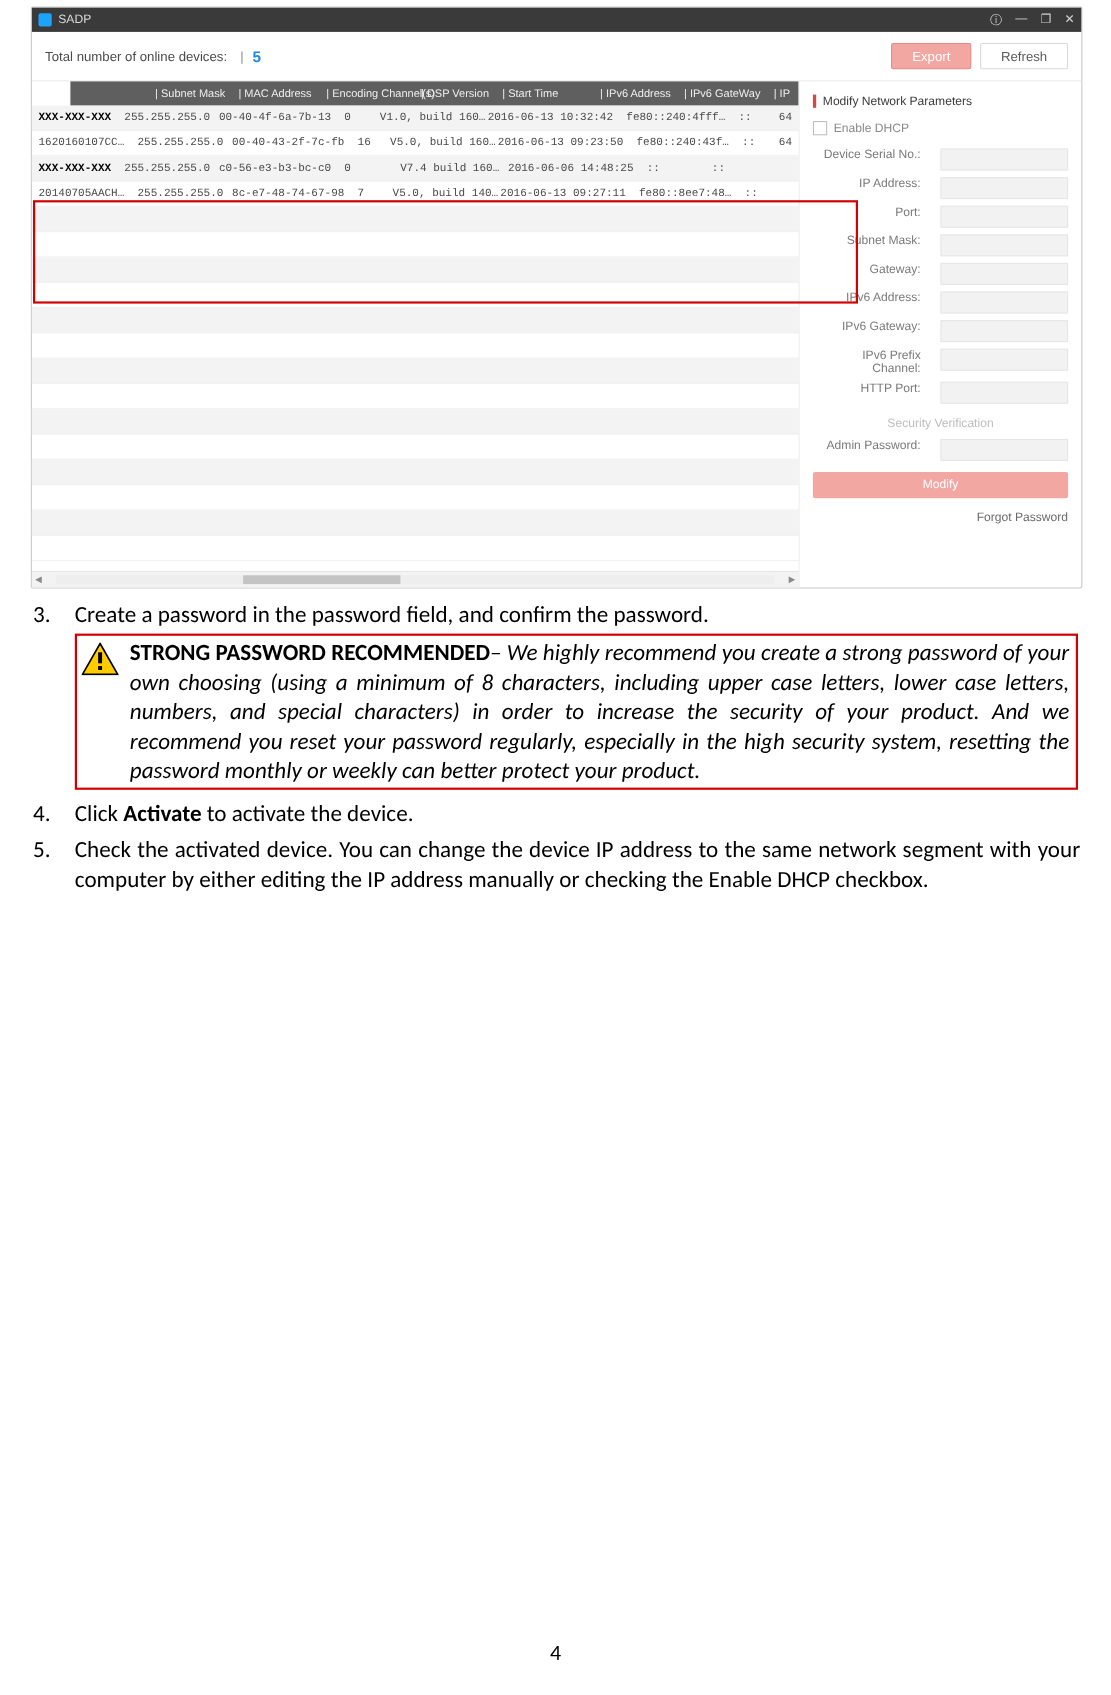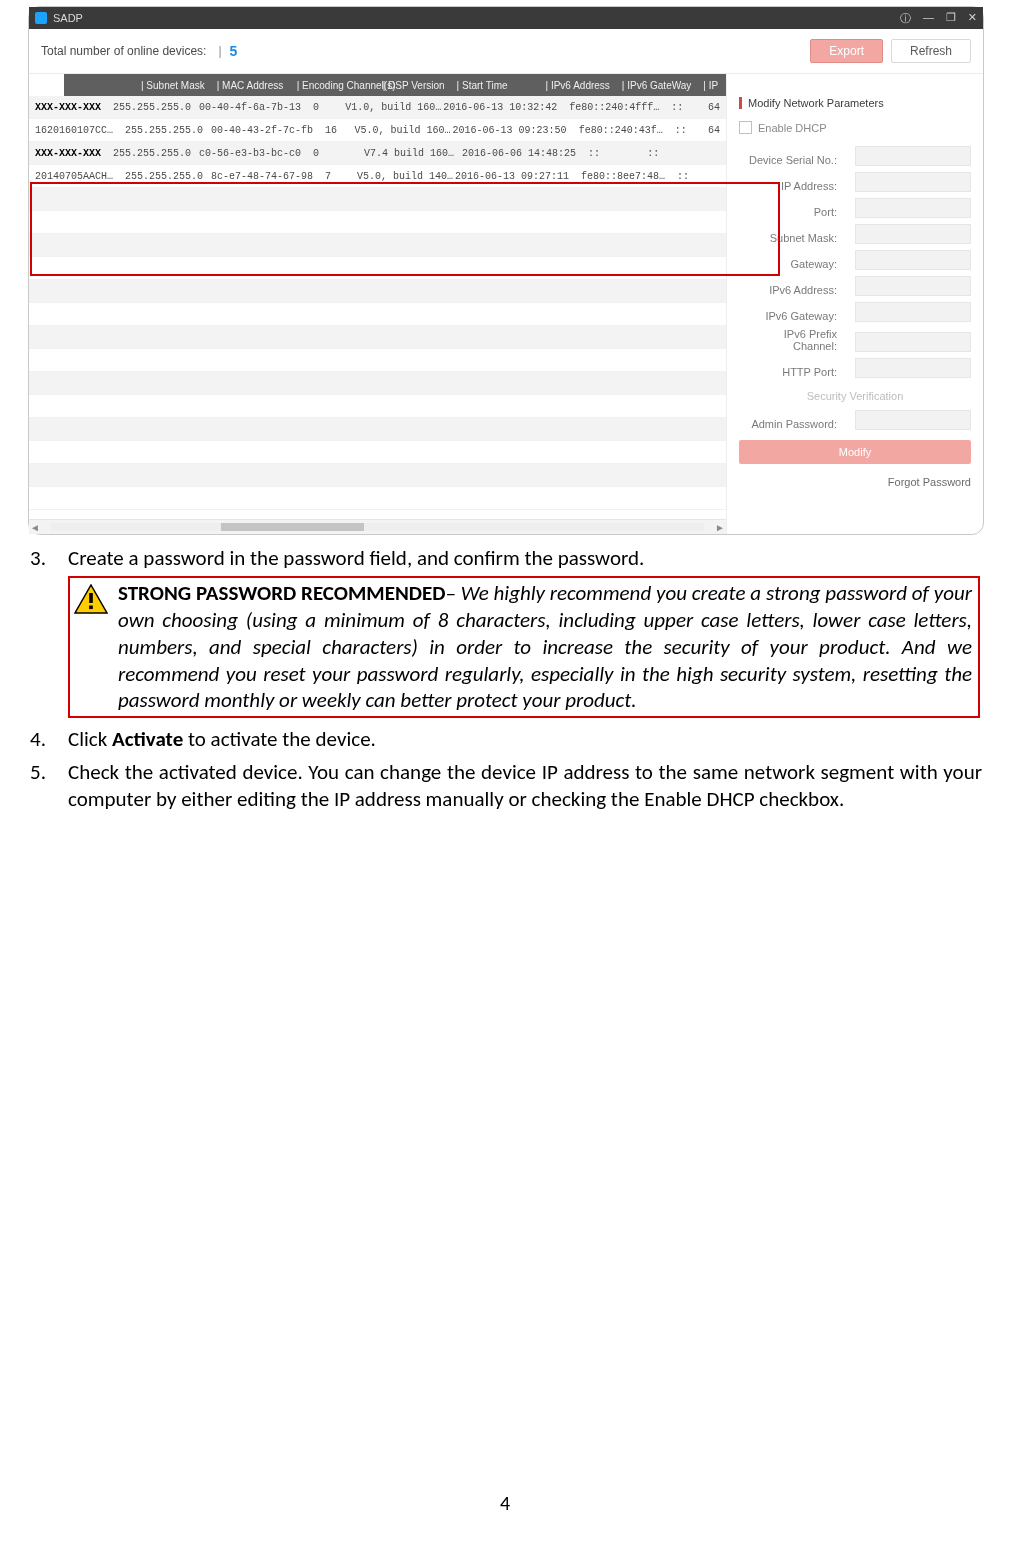--- a/index.html
+++ b/index.html
@@ -39,21 +39,21 @@
   .page-footer{
     position:absolute;
     left:0;right:0;bottom:26px;
     text-align:center;
     font-size:20px;
   }
 
   
   .app{
     border:1px solid var(--panel-border);
-    border-radius:12px;
+    border-radius:2px;
     background:#fff;
     width:100%;
     font-family:"Segoe UI",Arial,sans-serif;
   }
   .titlebar{
     background:var(--titlebar);
     color:#d9d9d9;
     height:22px;
     display:flex;align-items:center;
     font-size:11px;
@@ -128,25 +128,25 @@
   }
   .hscroll .track{flex:1;height:8px;background:#eee;position:relative;margin:0 10px;}
   .hscroll .thumb{position:absolute;left:26%;width:22%;top:0;bottom:0;background:#c4c4c4;}
   .hscroll .arrow{width:12px;text-align:center;color:#8a8a8a;font-size:10px;}
 
   .right{
     width:232px;border-left:1px solid #eee;
     padding:8px 12px 12px 12px;font-size:11px;color:#5e5e5e;
     display:flex;flex-direction:column;gap:6px;
   }
-  .right .panel-title{display:flex;align-items:center;gap:6px;color:#3b3b3b;margin:15px 0 6px;}
+  .right .panel-title{display:flex;align-items:center;gap:6px;color:#3b3b3b;margin:4px 0 6px;}
   .right .panel-title .bar{width:3px;height:12px;background:#d34a44;display:inline-block;}
   .chk{display:flex;align-items:center;gap:6px;color:#8a8a8a;margin-bottom:6px;}
   .chk .box{width:11px;height:11px;border:1px solid #c0c0c0;}
-  .field{display:flex;align-items:flex-end;gap:18px;}
+  .field{display:flex;align-items:flex-start;gap:18px;}
   .field label{width:98px;text-align:right;color:#7a7a7a;}
   .field .inp{flex:1;height:18px;background:#f2f2f2;border:1px solid #e6e6e6;}
   .right .sv{color:#bdbdbd;text-align:center;margin:6px 0 2px;}
   .right .modify{
     background:var(--modify);color:#fff;text-align:center;
     border-radius:2px;padding:6px 0;margin-top:4px;
   }
   .right .forgot{text-align:right;color:#6b6b6b;margin-top:6px;}
 
   

